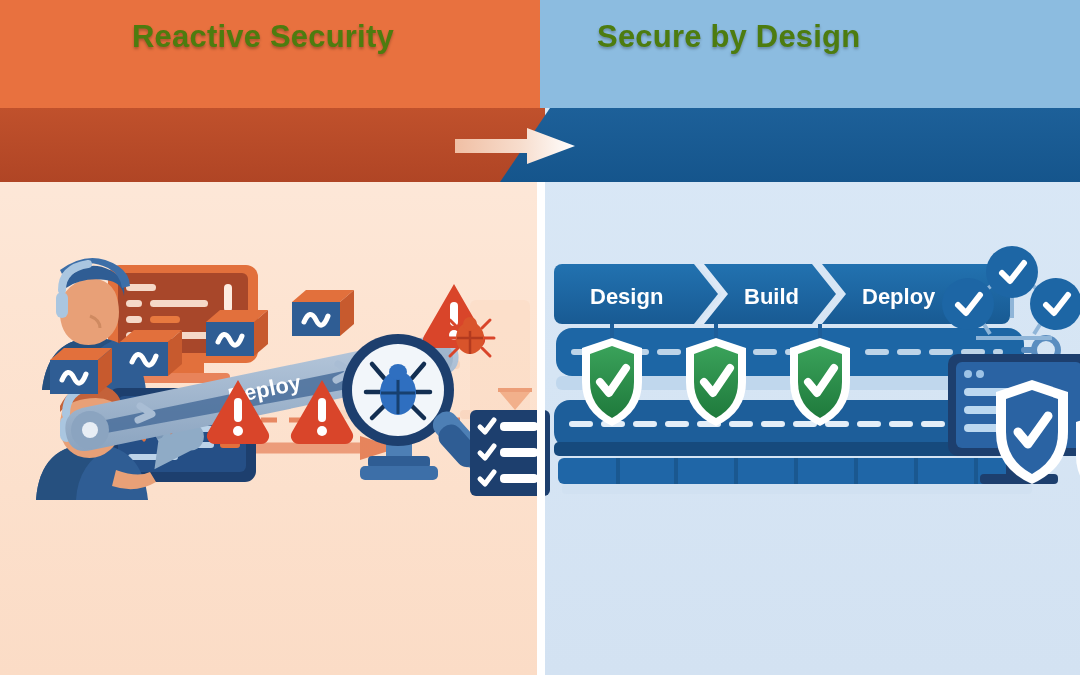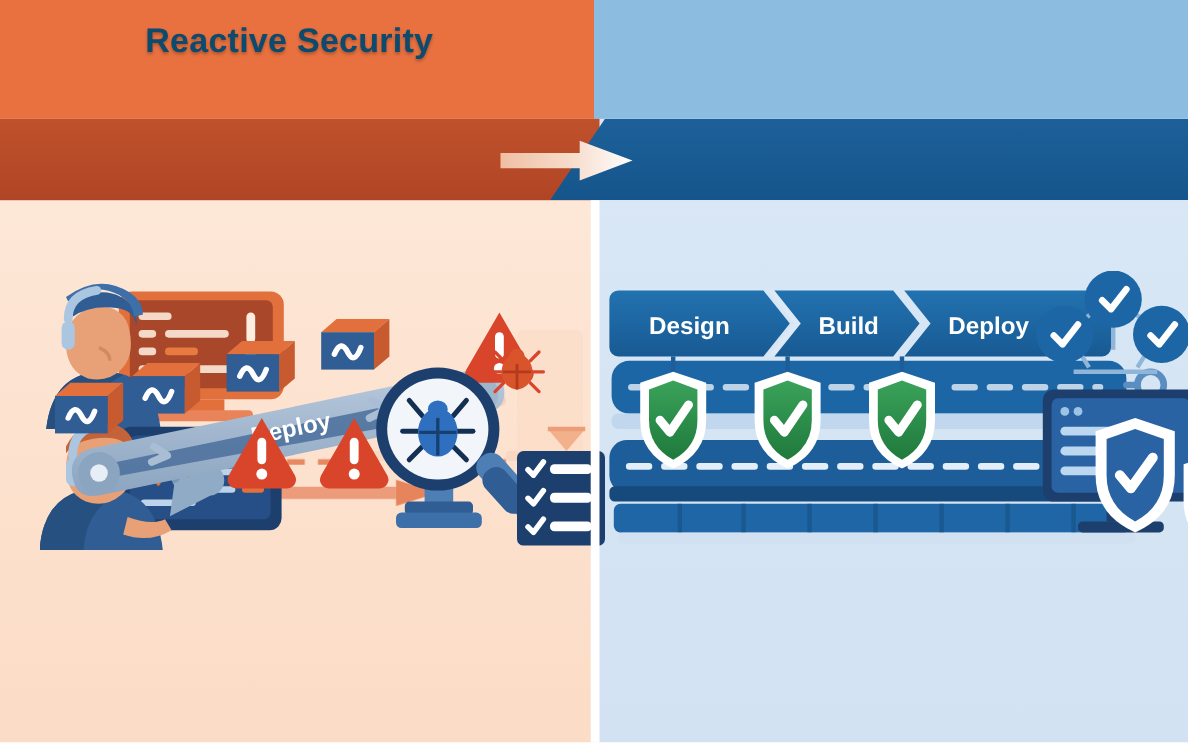--- a/index.html
+++ b/index.html
@@ -13,21 +13,21 @@
   #top-left-band{position:absolute;left:0;top:0;width:540px;height:108px;background:#e8713f;}
   #top-right-band{position:absolute;left:540px;top:0;width:540px;height:108px;background:#8cbce0;}
   #center-divider{position:absolute;left:537px;top:182px;width:8px;height:493px;background:#ffffff;}
 
   
   #banner{position:absolute;left:0;top:108px;width:1080px;height:74px;}
   .banner-half{position:absolute;top:0;height:74px;}
   #banner-left{left:0;width:545px;background:linear-gradient(180deg,#c0512c 0%,#b04525 100%);}
   #banner-right{left:490px;width:590px;background:linear-gradient(180deg,#1d6099 0%,#15558c 100%);
      clip-path:polygon(60px 0,590px 0,590px 74px,10px 74px);}
-  .banner-title{position:absolute;top:0;height:74px;line-height:74px;color:#0c4a6e;
+  .banner-title{position:absolute;top:0;height:74px;line-height:74px;color:#4d7c0f;
      font-size:31px;font-weight:bold;letter-spacing:.2px;white-space:nowrap;
      text-shadow:0 2px 3px rgba(0,0,0,.28);font-family:"Liberation Sans",sans-serif;}
   #title-left{left:132px;}
   #title-right{left:597px;}
   #transition-arrow{position:absolute;left:455px;top:128px;width:120px;height:36px;}
   svg{display:block;overflow:visible;}
   .scene{position:absolute;}
 </style>
 </head>
 <body>
@@ -367,20 +367,21 @@
     </g>
   </svg>
 
   <div id="center-divider"></div>
 
   <div id="banner">
     <div class="banner-half" id="banner-left"></div>
     <div class="banner-half" id="banner-right"></div>
   </div>
   <div class="banner-title" id="title-left">Reactive Security</div>
+  <div class="banner-title" id="title-right">Secure by Design</div>
 
   <svg id="transition-arrow" viewBox="0 0 120 36">
     <defs>
       <linearGradient id="arrowG" x1="0" y1="0" x2="1" y2="0">
         <stop offset="0%" stop-color="#f0bfa4"></stop>
           <stop offset="55%" stop-color="#f7ddcd"></stop>
         <stop offset="100%" stop-color="#ffffff"></stop>
       </linearGradient>
     </defs>
     <path d="M0 11 H72 V0 L120 18 L72 36 V25 H0 z" fill="url(#arrowG)"></path>

